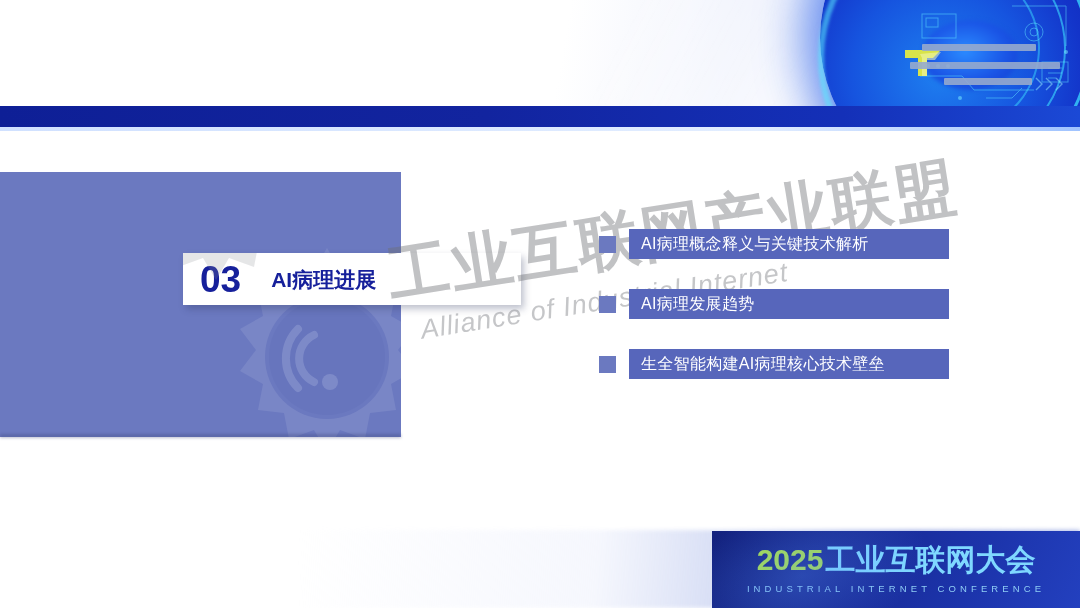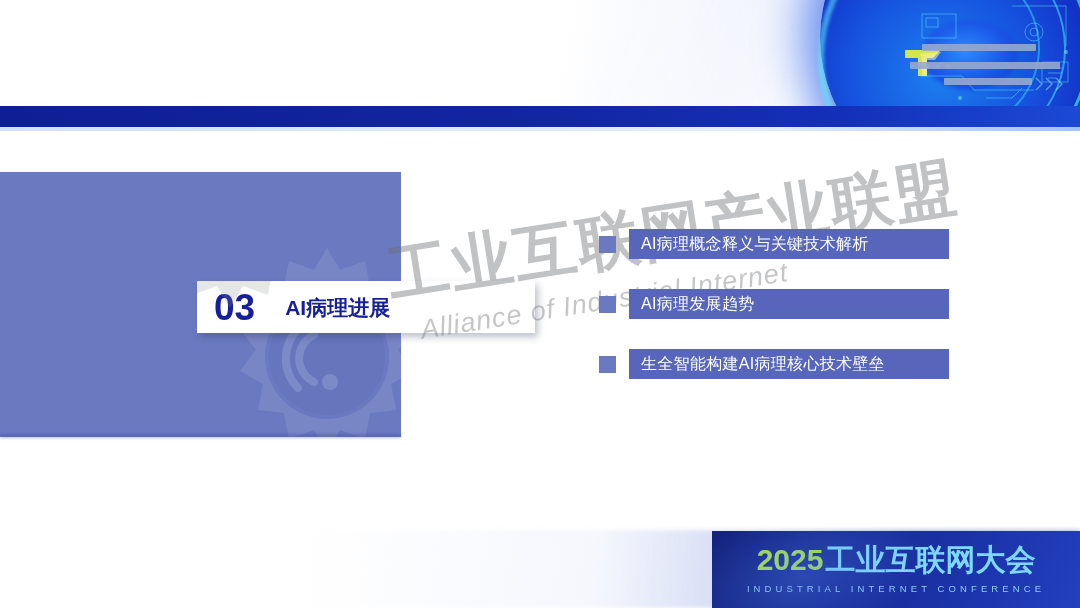--- a/index.html
+++ b/index.html
@@ -139,28 +139,27 @@
     position: absolute;
     left: 0; top: 434px;
     width: 401px; height: 4px;
     background: rgba(60,70,120,.35);
     filter: blur(1.5px);
   }
 
   
   .title-band {
     position: absolute;
-    left: 197px; top: 253px;
+    left: 183px; top: 253px;
     width: 338px; height: 52px;
     background: #ffffff;
     box-shadow: 3px 4px 7px rgba(40,50,90,.30);
     display: flex;
     align-items: center;
     overflow: hidden;
-    margin-top: 28px;
   }
   .title-num {
     color: #16209b;
     font-size: 37px;
     font-weight: bold;
     letter-spacing: 0px;
     margin-left: 17px;
     line-height: 1;
     font-family: "Liberation Sans", "DejaVu Sans", sans-serif;
   }

